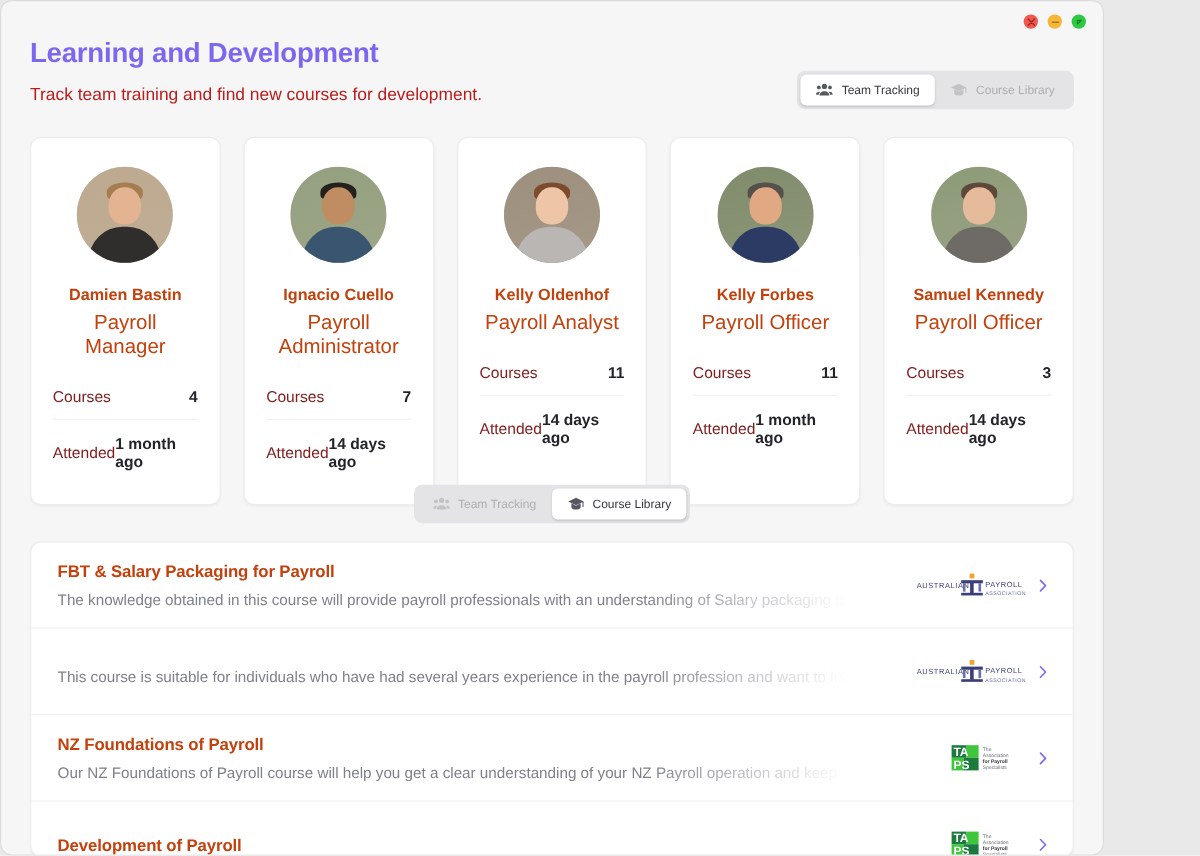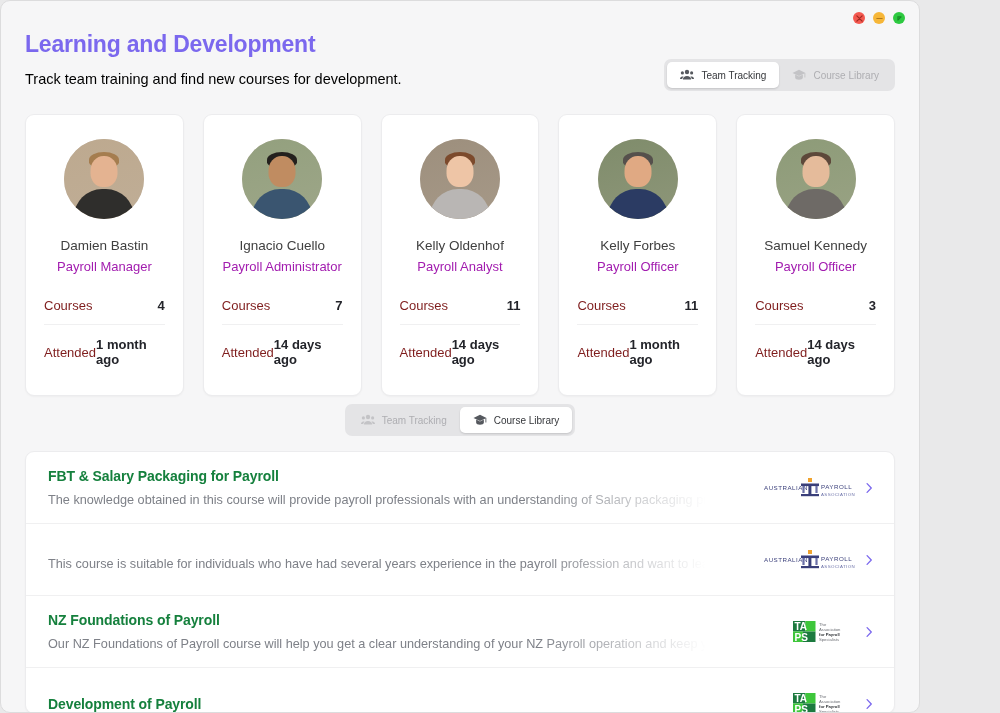--- a/index.html
+++ b/index.html
@@ -54,21 +54,21 @@
   .page-title {
     font-size: 23px;
     font-weight: bold;
     color: #7b68ee;
     letter-spacing: -0.2px;
     line-height: 1.2;
   }
   .page-sub {
     margin-top: 12px;
     font-size: 14.5px;
-    color: #000000;
+    color: #b91c1c;
   }
 
   
   .seg {
     display: inline-flex;
     background: #e4e4e6;
     border-radius: 7px;
     padding: 3px;
     gap: 0;
   }
@@ -151,28 +151,28 @@
     bottom: -6px;
     width: 60px; height: 36px;
     transform: translateX(-50%);
     border-radius: 28px 28px 0 0;
   }
 
   .person-name {
     margin-top: 19px;
     text-align: center;
     font-size: 13.5px;
-    font-weight: normal;
-    color: #404040;
+    font-weight: bold;
+    color: #c2410c;
   }
   .person-role {
     margin-top: 6px;
     text-align: center;
-    font-size: 13px;
-    color: #a21caf;
+    font-size: 17px;
+    color: #c2410c;
   }
   .stat {
     display: flex;
     align-items: center;
     justify-content: space-between;
     font-size: 13px;
     padding: 12px 0;
   }
   .stat.courses { margin-top: 12px; border-bottom: 1px solid #f0f0f1; padding-bottom: 11px; }
   .stat .k { color: #7f1d1d; }
@@ -212,21 +212,21 @@
   }
   .course-row:last-child { border-bottom: none; }
   .course-text {
     flex: 1 1 auto;
     min-width: 0;
     padding-right: 10px;
   }
   .course-title {
     font-size: 14px;
     font-weight: bold;
-    color: #15803d;
+    color: #c2410c;
     letter-spacing: -0.1px;
   }
   .course-desc {
     margin-top: 9px;
     font-size: 12.7px;
     color: #7e8188;
     white-space: nowrap;
     overflow: hidden;
     -webkit-mask-image: linear-gradient(to right, #000 0, #000 72%, transparent 97%);
     mask-image: linear-gradient(to right, #000 0, #000 72%, transparent 97%);

